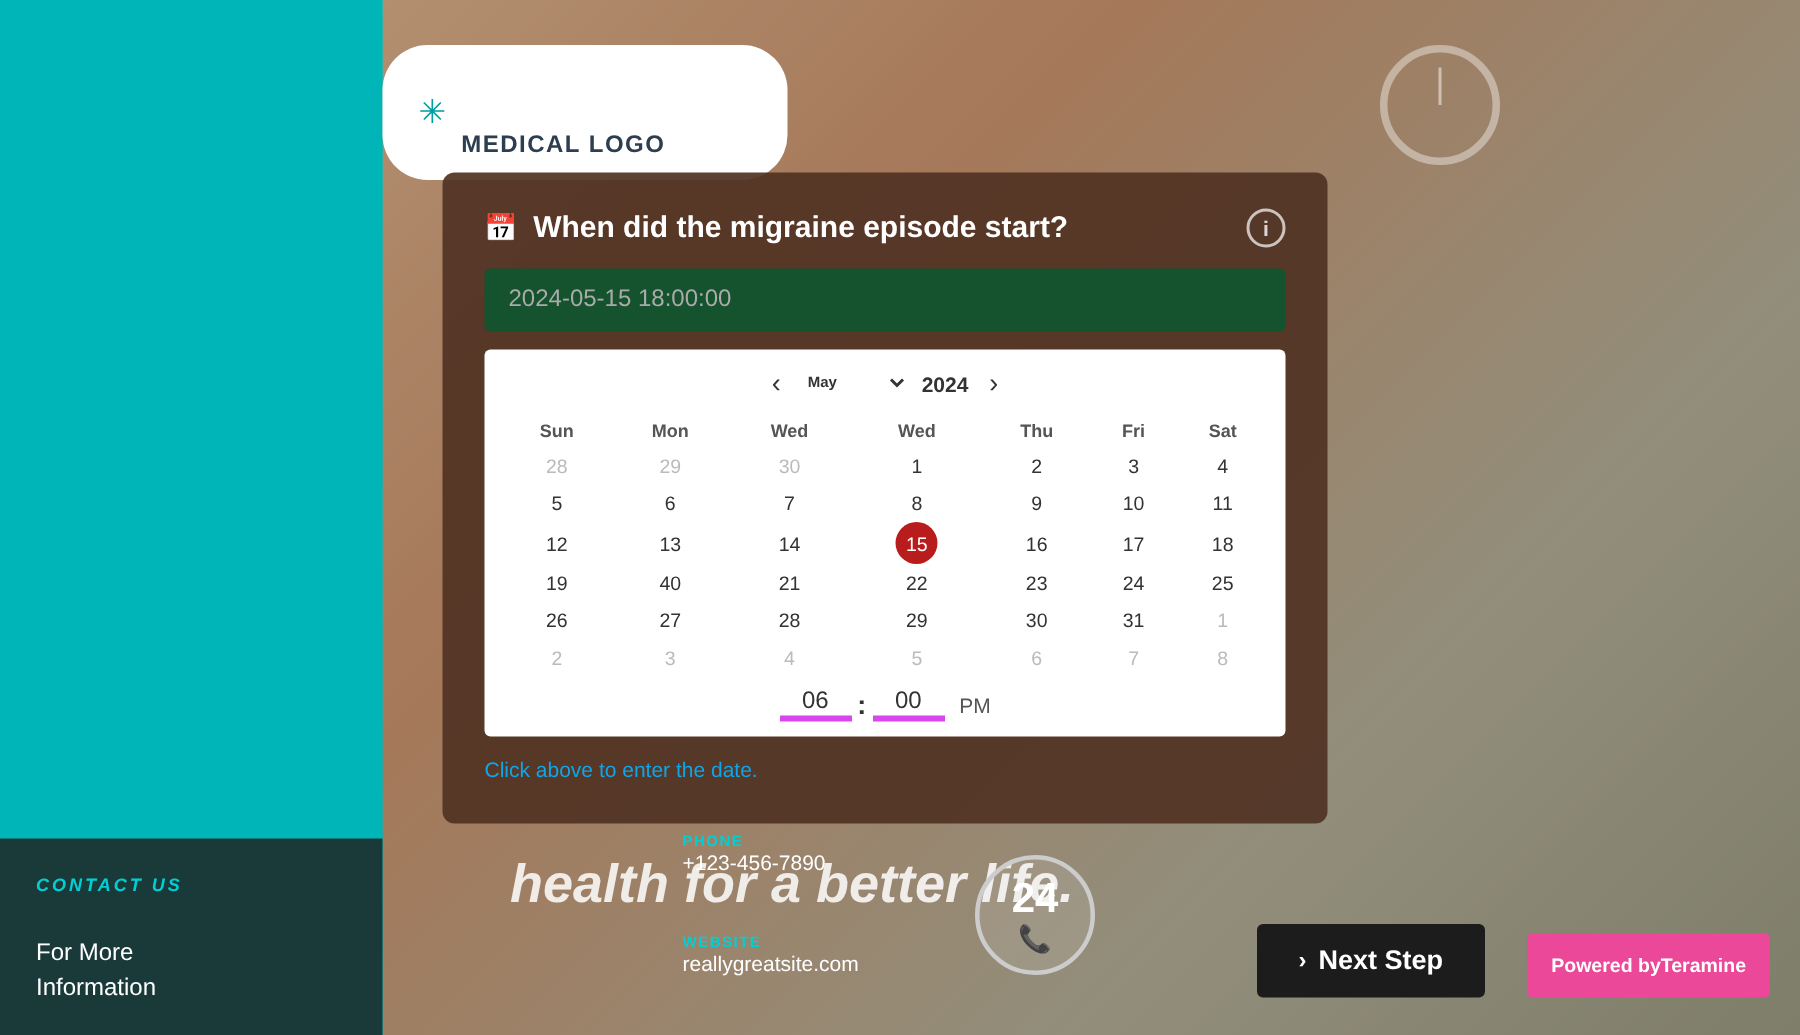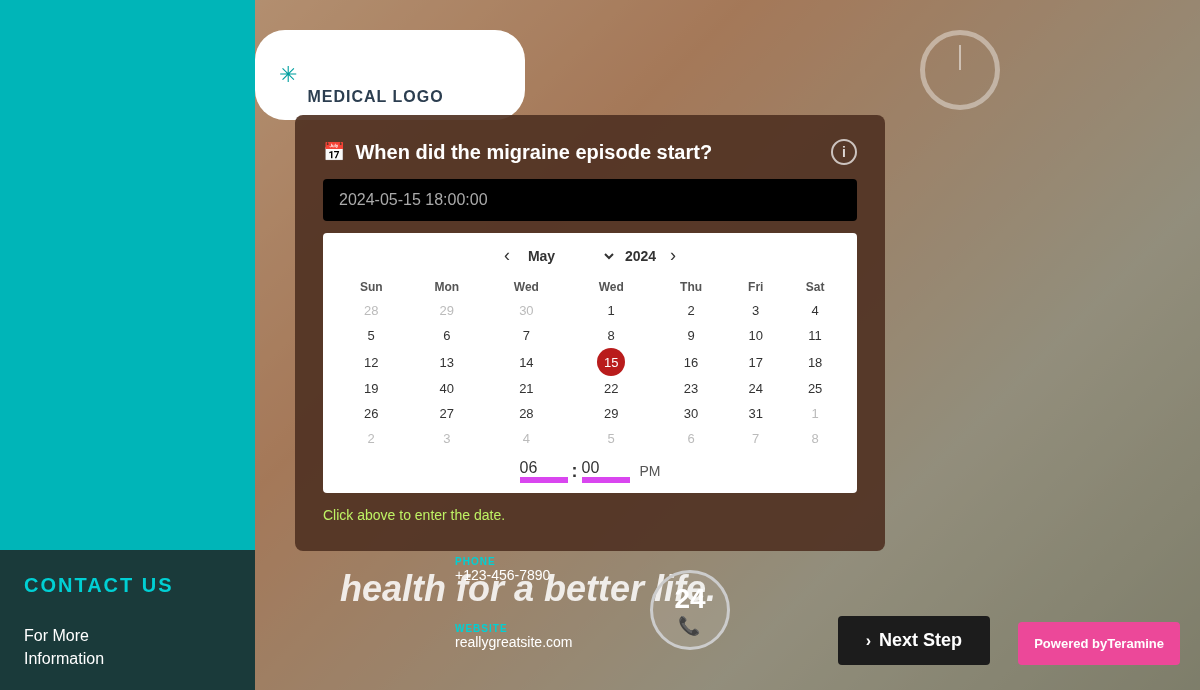--- a/index.html
+++ b/index.html
@@ -97,26 +97,27 @@
       position: absolute;
       bottom: 0;
       left: 0;
       width: 255px;
       background: #1a3a3a;
       padding: 24px 24px 20px;
       z-index: 3;
     }
 
     .contact-title {
-      font-size: 20px;
+      font-size: 12px;
       font-weight: bold;
       color: #00d0d4;
       letter-spacing: 2px;
       margin-bottom: 8px;
       text-transform: uppercase;
+      font-style: italic;
     }
 
     .contact-desc {
       font-size: 16px;
       color: white;
       line-height: 1.4;
       margin-top: 28px;
     }
 
     
@@ -216,21 +217,21 @@
       justify-content: center;
       color: rgba(255,255,255,0.8);
       font-size: 14px;
       font-weight: bold;
       cursor: pointer;
     }
 
     
     .date-input-field {
       width: 100%;
-      background: #000000;
+      background: #14532d;
       border: none;
       border-radius: 4px;
       padding: 12px 16px;
       font-size: 16px;
       color: #aaa;
       margin-bottom: 12px;
       outline: none;
     }
 
     
@@ -251,21 +252,21 @@
     .cal-nav-btn {
       background: none;
       border: none;
       font-size: 18px;
       cursor: pointer;
       color: #333;
       padding: 2px 6px;
     }
 
     .cal-month-select {
-      font-size: 14px;
+      font-size: 10px;
       font-weight: bold;
       border: none;
       background: none;
       cursor: pointer;
       color: #333;
     }
 
     .cal-year {
       font-size: 14px;
       font-weight: bold;
@@ -317,22 +318,22 @@
       display: flex;
       align-items: center;
       justify-content: center;
       margin-top: 8px;
       gap: 4px;
     }
 
     .time-input {
       width: 48px;
       border: none;
-      border-bottom: 6px solid #d946ef;
-      text-align: left;
+      border-bottom: 4px solid #d946ef;
+      text-align: center;
       font-size: 16px;
       color: #333;
       outline: none;
     }
 
     .time-sep {
       font-size: 18px;
       color: #333;
       font-weight: bold;
     }
@@ -340,21 +341,21 @@
     .time-ampm {
       font-size: 14px;
       color: #555;
       margin-left: 6px;
     }
 
     
     .modal-help {
       margin-top: 14px;
       font-size: 14px;
-      color: #bef264;
+      color: #0ea5e9;
     }
 
     
     .next-step-btn {
       position: absolute;
       bottom: 25px;
       right: 210px;
       background: #1c1c1c;
       color: white;
       border: none;

